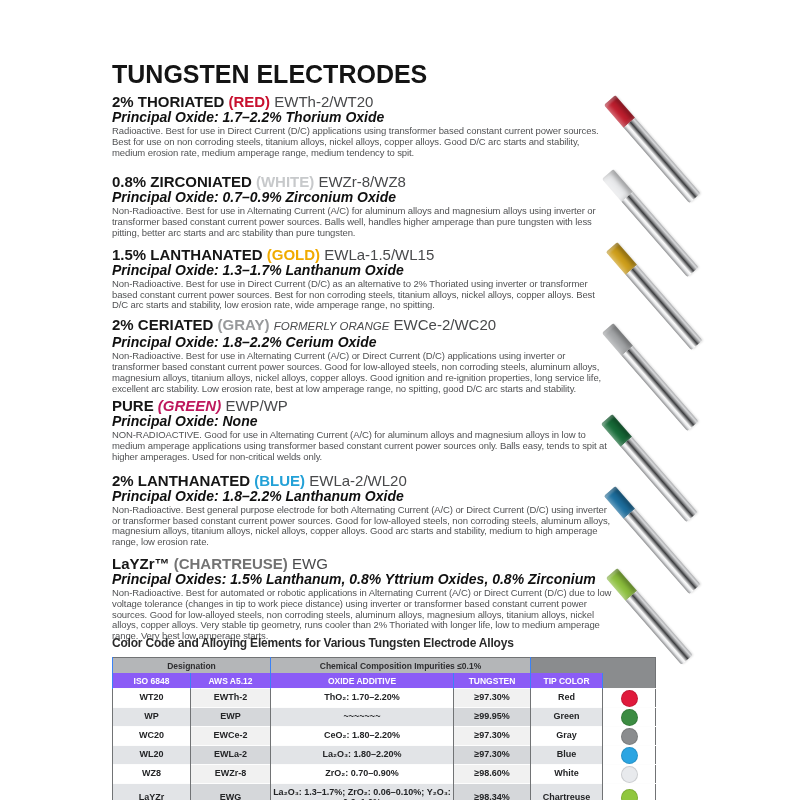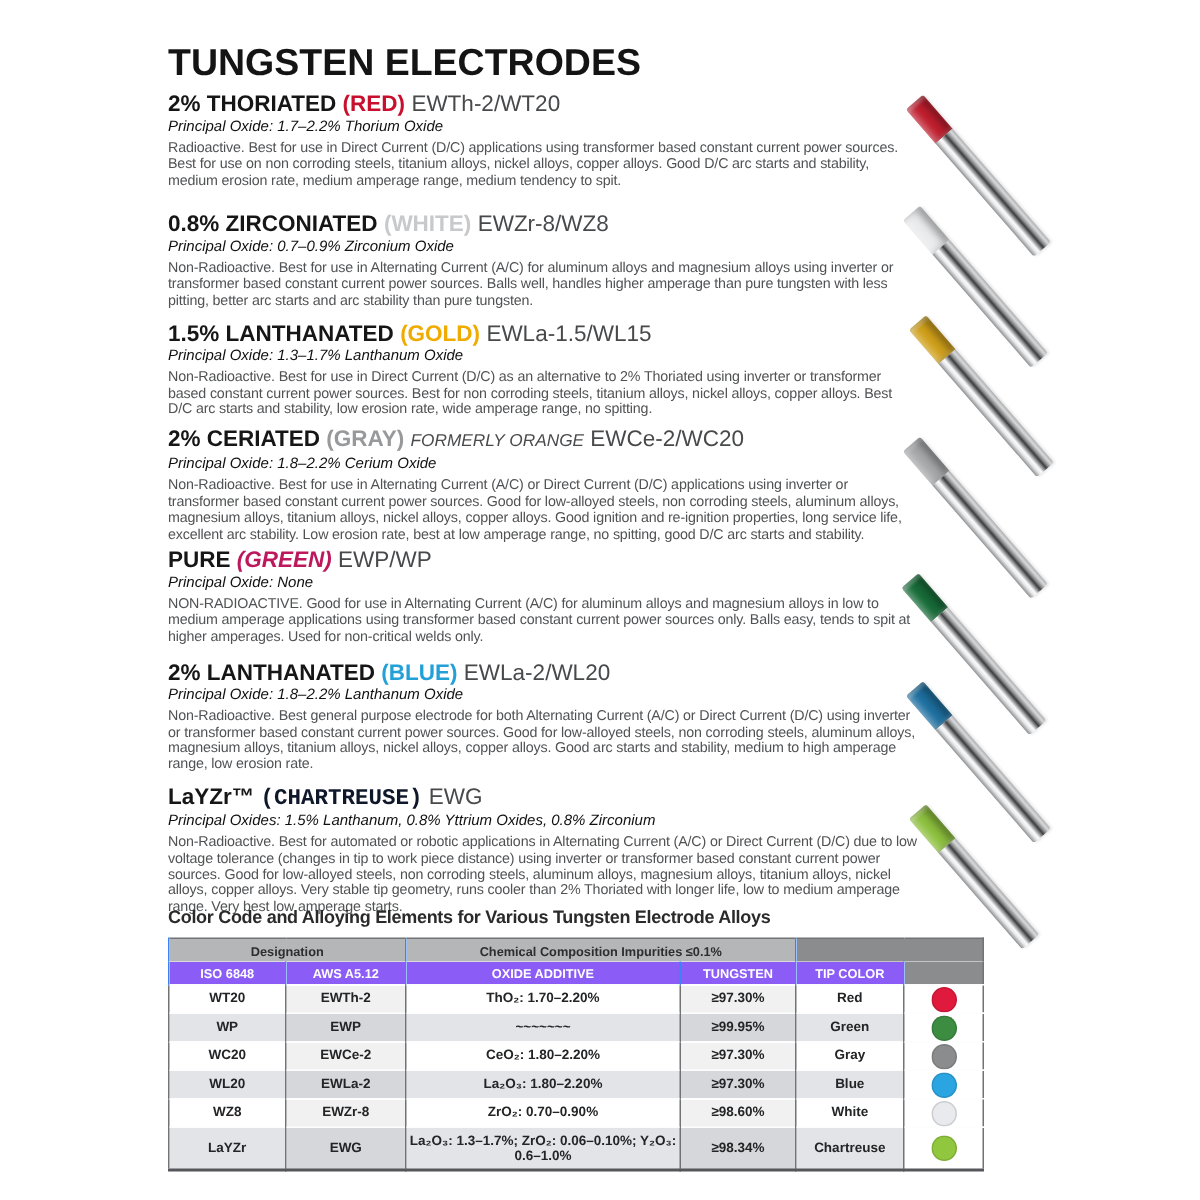--- a/index.html
+++ b/index.html
@@ -1,38 +1,38 @@
 <!DOCTYPE html>
 <html><head>
 <meta charset="utf-8">
 <style>
   html,body{margin:0;padding:0;}
   body{
     width:800px;height:800px;background:#ffffff;position:relative;overflow:hidden;
     font-family:"Liberation Sans","DejaVu Sans",sans-serif;
     -webkit-font-smoothing:antialiased;
   }
-  .page{position:absolute;inset:0;}
+  .page{position:absolute;inset:0;margin-top:32px;}
 
   
   .page-title{
     position:absolute;left:112px;top:28px;margin:0;
     font-size:25px;font-weight:800;color:#141414;letter-spacing:0px;
   }
 
   
   .sections{position:absolute;left:112px;top:62px;width:500px;}
   .sec{margin:0;}
   .sec-h{font-size:15px;line-height:15px;margin:0 0 3px 0;color:#161616;font-weight:bold;white-space:nowrap;}
   .sec-name{font-weight:bold;}
   .sec-color{font-weight:bold;}
   .sec-formerly{font-style:italic;font-weight:normal;font-size:11.5px;color:#4a4b4d;}
   .sec-formerly:empty{display:none;}
   .sec-desig{font-weight:normal;color:#48494b;}
-  .sec-oxide{font-size:10px;line-height:10px;font-style:italic;font-weight:normal;color:#101010;margin:0 0 4px 0;}
+  .sec-oxide{font-size:14px;line-height:10px;font-style:italic;font-weight:bold;color:#101010;margin:0 0 4px 0;}
   .sec-body{font-size:9.5px;line-height:10.8px;color:#515254;margin:0;letter-spacing:-0.1px;}
 
   
   .electrode{
     position:absolute;width:15px;height:130px;
     transform:rotate(-41deg);transform-origin:0 0;
     border-radius:2px;box-shadow:1px 1px 2px rgba(0,0,0,0.10);
   }
   .electrode .tip{
     height:30px;border-radius:2px 2px 0 0;
@@ -130,21 +130,21 @@
         <span class="sec-color" style="color: rgb(35, 161, 215);">(BLUE)</span>
         <span class="sec-desig">EWLa-2/WL20</span>
       </h2>
       <div class="sec-oxide">Principal Oxide: 1.8–2.2% Lanthanum Oxide</div>
       <p class="sec-body">Non-Radioactive. Best general purpose electrode for both Alternating Current (A/C) or Direct Current (D/C) using inverter or transformer based constant current power sources. Good for low-alloyed steels, non corroding steels, aluminum alloys, magnesium alloys, titanium alloys, nickel alloys, copper alloys. Good arc starts and stability, medium to high amperage range, low erosion rate.</p>
     </section>
 
     <section class="sec">
       <h2 class="sec-h">
         <span class="sec-name">LaYZr™</span>
-        <span class="sec-color" style="color: #0f172a; font-family: Liberation Mono, monospace;">(CHARTREUSE)</span>
+        <span class="sec-color" style="color: #737373;">(CHARTREUSE)</span>
         <span class="sec-desig">EWG</span>
       </h2>
       <div class="sec-oxide">Principal Oxides: 1.5% Lanthanum, 0.8% Yttrium Oxides, 0.8% Zirconium</div>
       <p class="sec-body">Non-Radioactive. Best for automated or robotic applications in Alternating Current (A/C) or Direct Current (D/C) due to low voltage tolerance (changes in tip to work piece distance) using inverter or transformer based constant current power sources. Good for low-alloyed steels, non corroding steels, aluminum alloys, magnesium alloys, titanium alloys, nickel alloys, copper alloys. Very stable tip geometry, runs cooler than 2% Thoriated with longer life, low to medium amperage range. Very best low amperage starts.</p>
     </section>
 
   </div>
 
   <div class="electrode" style="left:604px;top:73px">
     <div class="tip" style="background: rgb(191, 30, 46);"></div>

